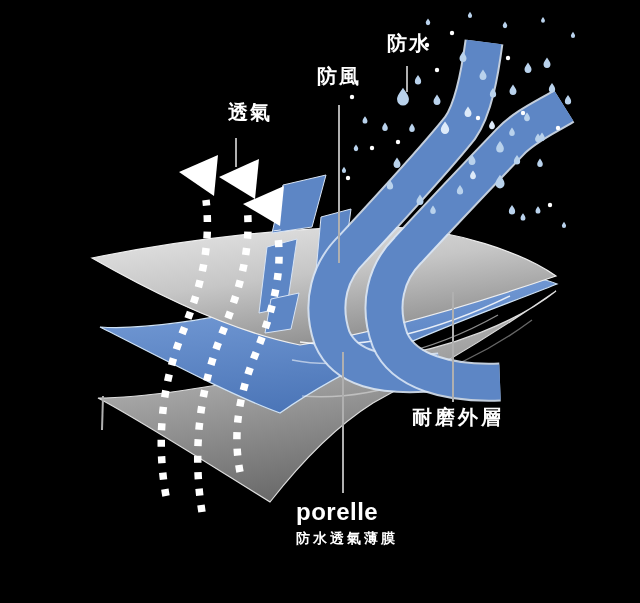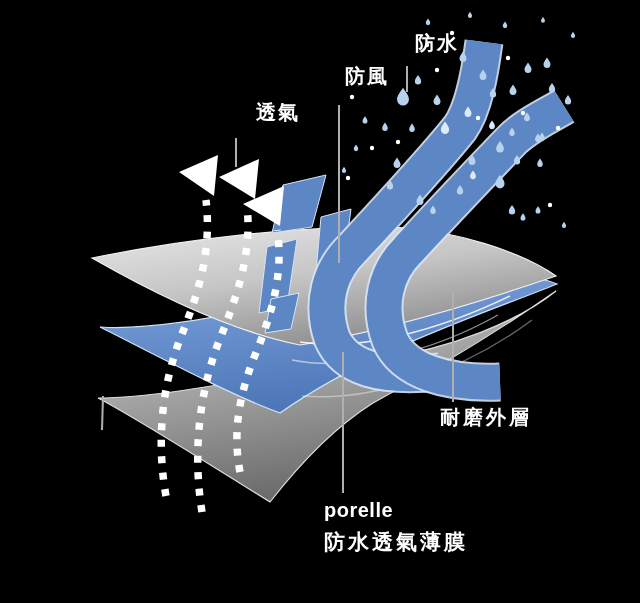--- a/index.html
+++ b/index.html
@@ -1,27 +1,27 @@
 <!DOCTYPE html>
 <html><head>
 <meta charset="utf-8">
 <style>
   html,body{margin:0;padding:0;background:#000;}
   #stage{position:relative;width:640px;height:603px;background:var(--bg,#000);overflow:hidden;
          font-family:"Liberation Sans","DejaVu Sans",sans-serif;}
   #art{position:absolute;left:0;top:0;}
   .lbl{position:absolute;color:var(--label,#fff);font-weight:bold;white-space:nowrap;
-       font-size:20px;letter-spacing:2px;line-height:1;margin-left:28px;}
+       font-size:20px;letter-spacing:2px;line-height:1;}
   .lbl-breathable{left:228px;top:102px;}
   .lbl-windproof{left:317px;top:66px;text-align:center;}
   .lbl-waterproof{left:387px;top:33px;}
   .lbl-inner{left:42px;top:436px;letter-spacing:3px;}
   .lbl-outer{left:412px;top:407px;letter-spacing:3px;text-align:center;}
-  .lbl-porelle{left:296px;top:500px;font-size:20px;letter-spacing:0.5px;}
-  .lbl-membrane{left:296px;top:531px;font-size:21px;letter-spacing:3px;}
+  .lbl-porelle{left:296px;top:500px;font-size:24px;letter-spacing:0.5px;}
+  .lbl-membrane{left:296px;top:531px;font-size:14px;letter-spacing:3px;}
 </style>
 </head>
 <body>
 
 <div id="stage" style="--bg: #000000; --label: #ffffff;">
 
   <svg id="art" width="640" height="603" viewBox="0 0 640 603">
     <defs>
       <linearGradient id="gTop" x1="0" y1="0" x2="0.55" y2="1">
         <stop offset="0" stop-color="#e8e8e8"></stop>

